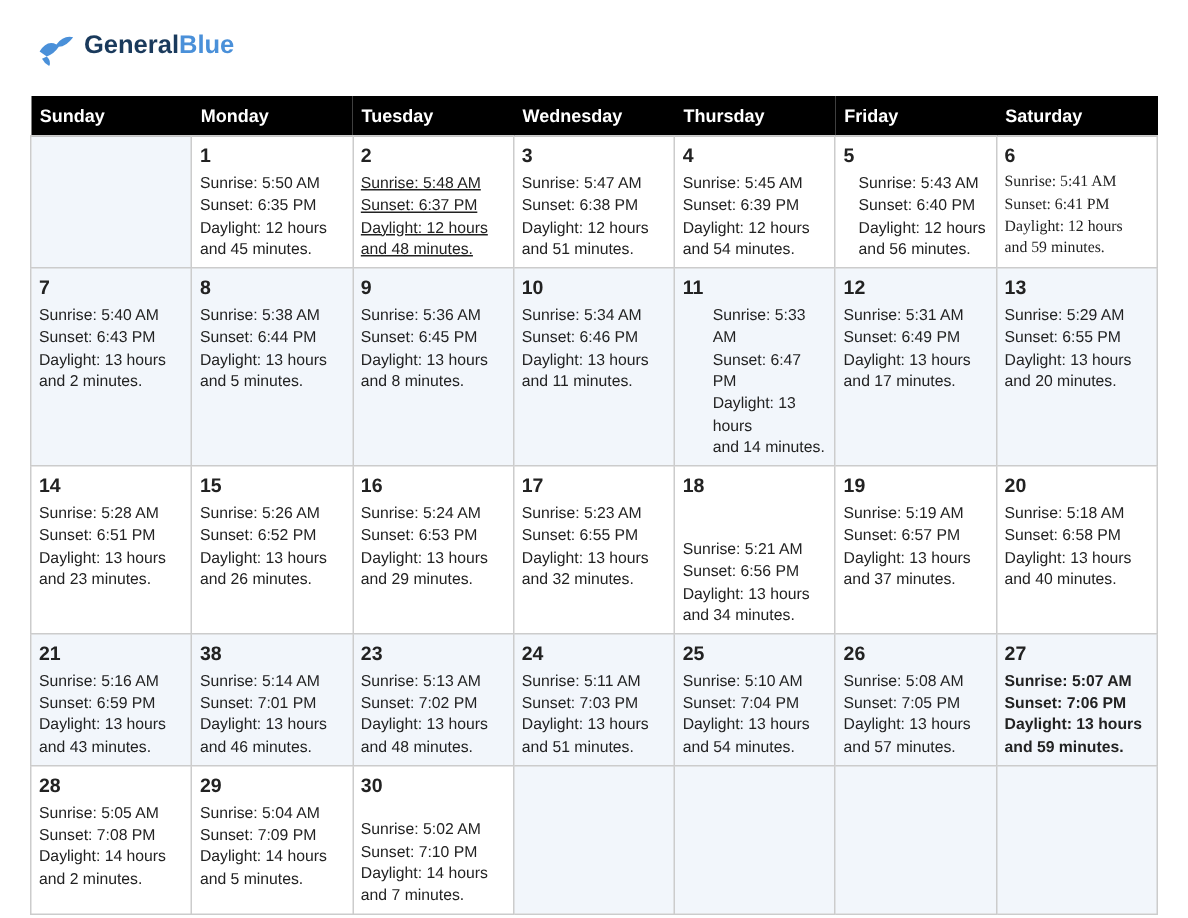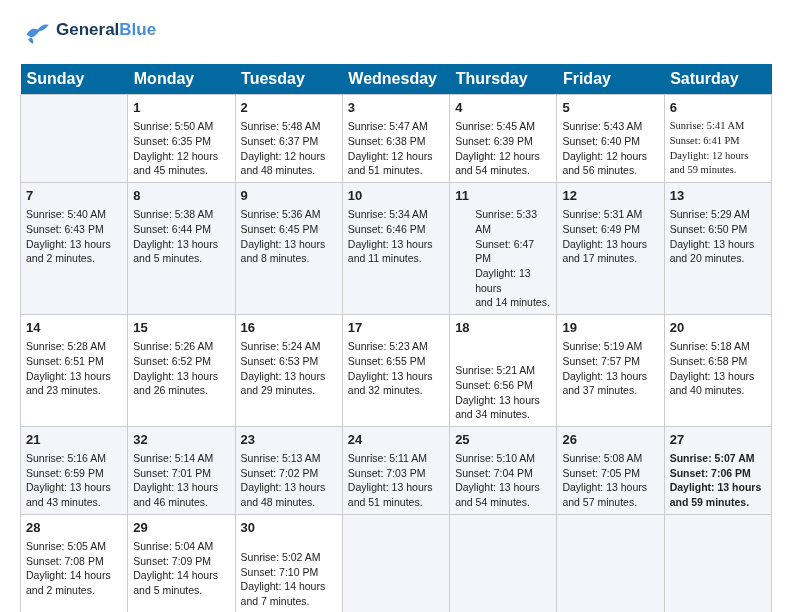--- a/index.html
+++ b/index.html
@@ -36,25 +36,25 @@
     .location-title {
       font-size: 16px;
       color: #333;
     }
     table {
       width: 100%;
       border-collapse: collapse;
       font-size: 11px;
     }
     thead tr th {
-      background-color: #0369a1;
+      background-color: #000000;
       color: #fff;
       text-align: left;
       padding: 6px 6px;
-      font-size: 16px;
+      font-size: 12px;
       font-weight: bold;
     }
     tbody tr td {
       border: 1px solid #ccc;
       vertical-align: top;
       padding: 4px 5px;
       width: 107px;
       min-height: 80px;
       color: #222;
       line-height: 1.4;
@@ -117,42 +117,42 @@
         <td class="empty"></td>
         <td>
           <div class="day-number">1</div>
           <div class="day-info" style="white-space: pre-line;">Sunrise: 5:50 AM
 Sunset: 6:35 PM
 Daylight: 12 hours
 and 45 minutes.</div>
         </td>
         <td>
           <div class="day-number">2</div>
-          <div class="day-info" style="white-space: pre-line;">Sunrise: 5:48 AM
+          <div class="day-info" style="white-space: pre-line; text-decoration: underline;">Sunrise: 5:48 AM
 Sunset: 6:37 PM
 Daylight: 12 hours
 and 48 minutes.</div>
         </td>
         <td>
           <div class="day-number">3</div>
           <div class="day-info" style="white-space: pre-line;">Sunrise: 5:47 AM
 Sunset: 6:38 PM
 Daylight: 12 hours
 and 51 minutes.</div>
         </td>
         <td>
           <div class="day-number">4</div>
           <div class="day-info" style="white-space: pre-line;">Sunrise: 5:45 AM
 Sunset: 6:39 PM
 Daylight: 12 hours
 and 54 minutes.</div>
         </td>
         <td>
           <div class="day-number">5</div>
-          <div class="day-info" style="white-space: pre-line;">Sunrise: 5:43 AM
+          <div class="day-info" style="white-space: pre-line; margin-left: 10px;">Sunrise: 5:43 AM
 Sunset: 6:40 PM
 Daylight: 12 hours
 and 56 minutes.</div>
         </td>
         <td>
           <div class="day-number">6</div>
           <div class="day-info" style="white-space: pre-line; font-family: Liberation Serif, serif;">Sunrise: 5:41 AM
 Sunset: 6:41 PM
 Daylight: 12 hours
 and 59 minutes.</div>
@@ -197,21 +197,21 @@
         <td>
           <div class="day-number">12</div>
           <div class="day-info" style="white-space: pre-line;">Sunrise: 5:31 AM
 Sunset: 6:49 PM
 Daylight: 13 hours
 and 17 minutes.</div>
         </td>
         <td>
           <div class="day-number">13</div>
           <div class="day-info" style="white-space: pre-line;">Sunrise: 5:29 AM
-Sunset: 6:50 PM
+Sunset: 6:55 PM
 Daylight: 13 hours
 and 20 minutes.</div>
         </td>
       </tr>
       <tr>
         <td>
           <div class="day-number">14</div>
           <div class="day-info" style="white-space: pre-line;">Sunrise: 5:28 AM
 Sunset: 6:51 PM
 Daylight: 13 hours
@@ -241,42 +241,42 @@
         <td>
           <div class="day-number">18</div>
           <div class="day-info" style="white-space: pre-line; margin-top: 26px;">Sunrise: 5:21 AM
 Sunset: 6:56 PM
 Daylight: 13 hours
 and 34 minutes.</div>
         </td>
         <td>
           <div class="day-number">19</div>
           <div class="day-info" style="white-space: pre-line;">Sunrise: 5:19 AM
-Sunset: 7:57 PM
+Sunset: 6:57 PM
 Daylight: 13 hours
 and 37 minutes.</div>
         </td>
         <td>
           <div class="day-number">20</div>
           <div class="day-info" style="white-space: pre-line;">Sunrise: 5:18 AM
 Sunset: 6:58 PM
 Daylight: 13 hours
 and 40 minutes.</div>
         </td>
       </tr>
       <tr>
         <td>
           <div class="day-number">21</div>
           <div class="day-info" style="white-space: pre-line;">Sunrise: 5:16 AM
 Sunset: 6:59 PM
 Daylight: 13 hours
 and 43 minutes.</div>
         </td>
         <td>
-          <div class="day-number">32</div>
+          <div class="day-number">38</div>
           <div class="day-info" style="white-space: pre-line;">Sunrise: 5:14 AM
 Sunset: 7:01 PM
 Daylight: 13 hours
 and 46 minutes.</div>
         </td>
         <td>
           <div class="day-number">23</div>
           <div class="day-info" style="white-space: pre-line;">Sunrise: 5:13 AM
 Sunset: 7:02 PM
 Daylight: 13 hours

